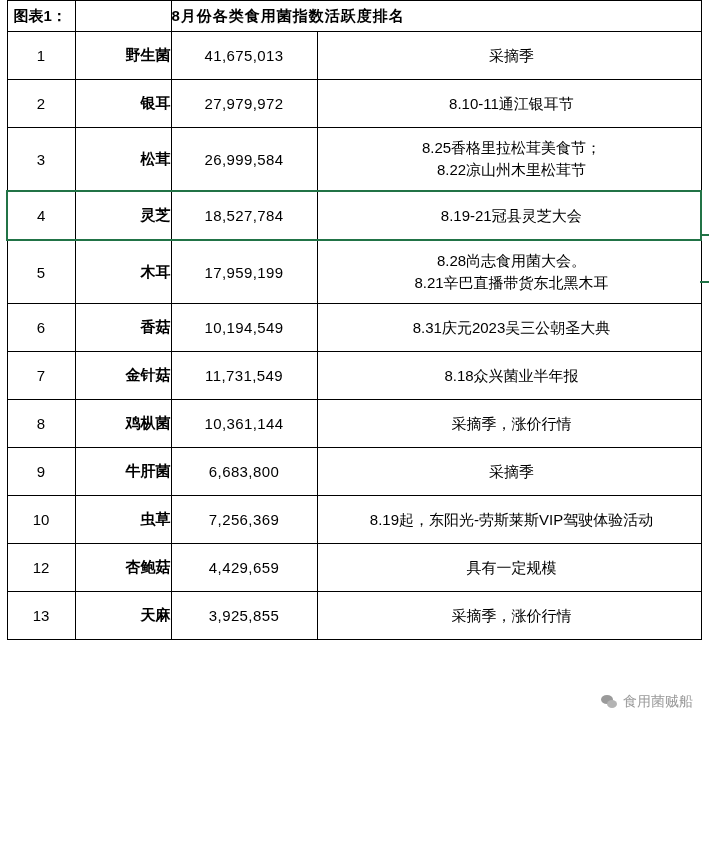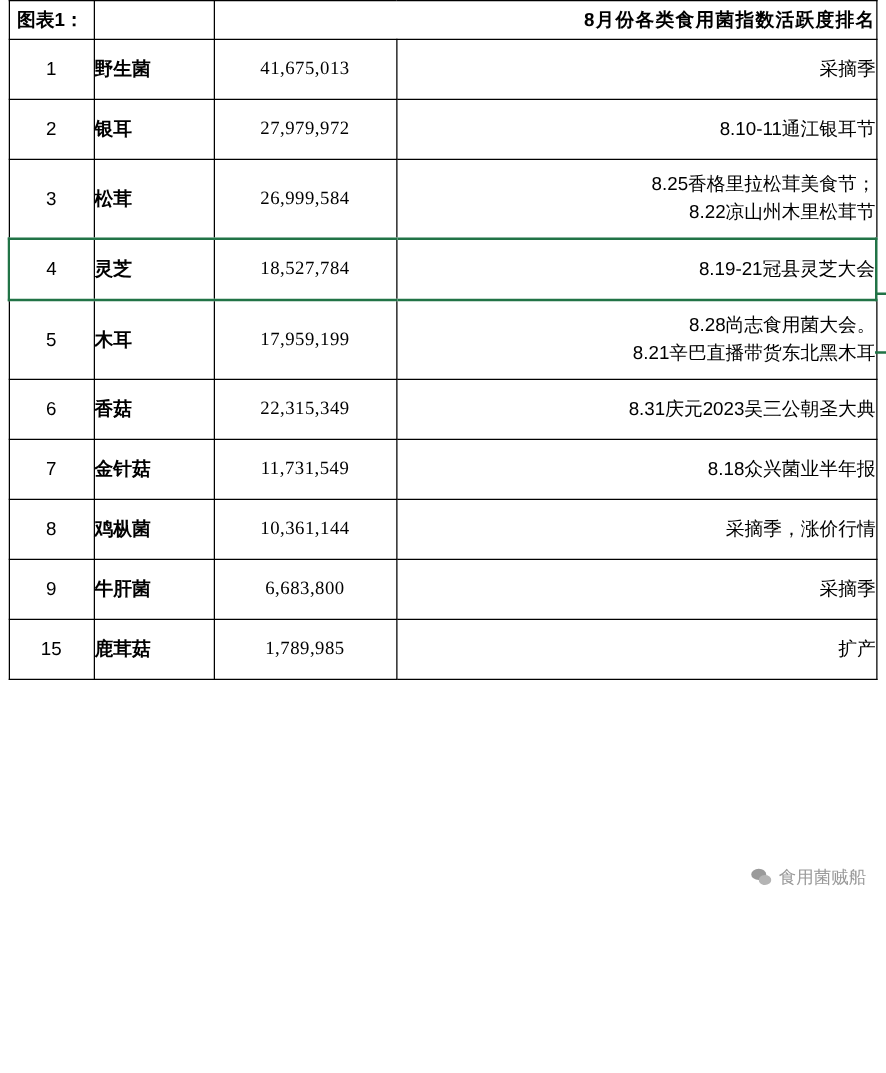--- a/index.html
+++ b/index.html
@@ -48,49 +48,49 @@
     font-weight: bold;
     text-align: left;
     padding-left: 6px !important;
     color: #000;
   }
   .caption-blank {
     height: 30px;
   }
   .title-cell {
     height: 30px;
-    text-align: right;
+    text-align: left;
     font-size: 18px;
     font-weight: bold;
     letter-spacing: 1px;
     margin-top: 16px;
   }
   .hdr {
     height: 42px;
     text-align: center;
     font-weight: bold;
     font-size: 16px;
   }
   .idx {
     text-align: center;
     font-size: 15px;
   }
   .cat {
-    text-align: left;
+    text-align: right;
     font-size: 16px;
     font-weight: bold;
   }
   .val {
     text-align: center;
     font-size: 15px;
-    font-family: Liberation Serif, serif;
+    font-family: Liberation Sans, sans-serif;
     letter-spacing: 0.4px;
   }
   .fac {
-    text-align: right;
+    text-align: center;
     padding-left: 5px !important;
     font-size: 14.5px;
     line-height: 1.45;
   }
   .fac .line { display: block; white-space: nowrap; }
 
   tr.r-normal td { height: 47px; }
   tr.r-tall td { height: 62px; }
 
   
@@ -218,21 +218,21 @@
         <td class="val">17,959,199</td>
         <td class="fac">
           <span class="line">8.28尚志食用菌大会。</span>
           <span class="line">8.21辛巴直播带货东北黑木耳</span>
         </td>
       </tr>
 
       <tr class="r-normal">
         <td class="idx">6</td>
         <td class="cat">香菇</td>
-        <td class="val">22,315,349</td>
+        <td class="val">10,194,549</td>
         <td class="fac">
           <span class="line">8.31庆元2023吴三公朝圣大典</span>
         </td>
       </tr>
 
       <tr class="r-normal">
         <td class="idx">7</td>
         <td class="cat">金针菇</td>
         <td class="val">11,731,549</td>
         <td class="fac">
@@ -251,33 +251,49 @@
 
       <tr class="r-normal">
         <td class="idx">9</td>
         <td class="cat">牛肝菌</td>
         <td class="val">6,683,800</td>
         <td class="fac">
           <span class="line">采摘季</span>
         </td>
       </tr>
 
-
-
-
-
-
-      <tr class="r-normal">
-        <td class="idx">15</td>
-        <td class="cat">鹿茸菇</td>
-        <td class="val">1,789,985</td>
-        <td class="fac">
-          <span class="line">扩产</span>
-        </td>
-      </tr>
+      <tr class="r-normal">
+        <td class="idx">10</td>
+        <td class="cat">虫草</td>
+        <td class="val">7,256,369</td>
+        <td class="fac">
+          <span class="line">8.19起，东阳光-劳斯莱斯VIP驾驶体验活动</span>
+        </td>
+      </tr>
+
+
+      <tr class="r-normal">
+        <td class="idx">12</td>
+        <td class="cat">杏鲍菇</td>
+        <td class="val">4,429,659</td>
+        <td class="fac">
+          <span class="line">具有一定规模</span>
+        </td>
+      </tr>
+
+      <tr class="r-normal">
+        <td class="idx">13</td>
+        <td class="cat">天麻</td>
+        <td class="val">3,925,855</td>
+        <td class="fac">
+          <span class="line">采摘季，涨价行情</span>
+        </td>
+      </tr>
+
+
     </tbody>
   </table>
 
   <div class="watermark">
     <span class="wx-icon"></span>
     <span>食用菌贼船</span>
   </div>
 <div class="sel-edge" style="top: 234px; height: 45px;"></div>
   </div>
 

